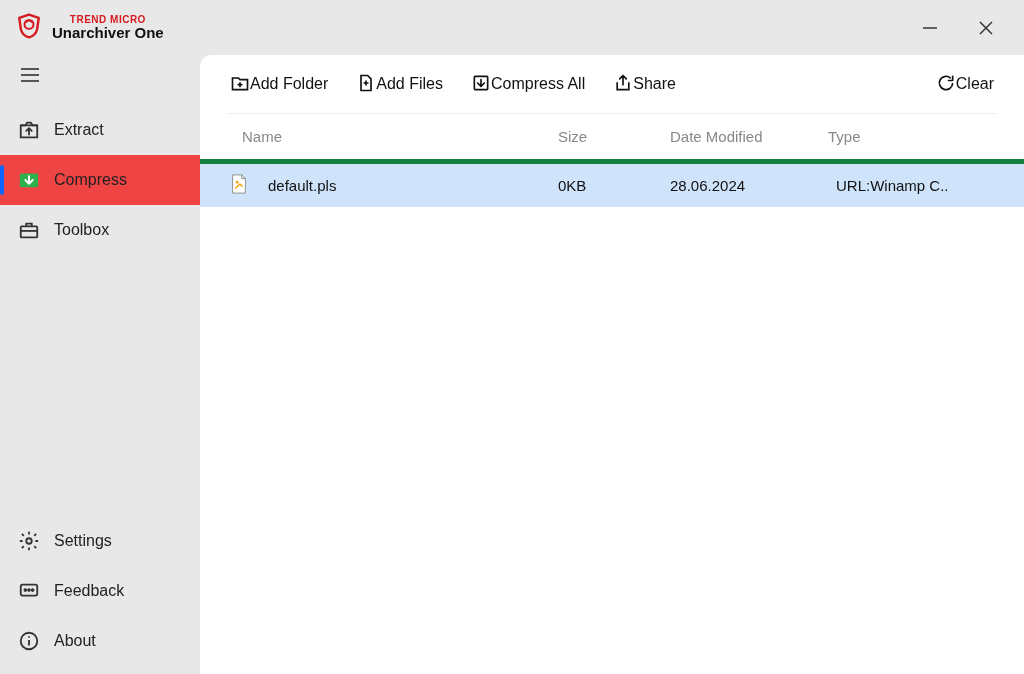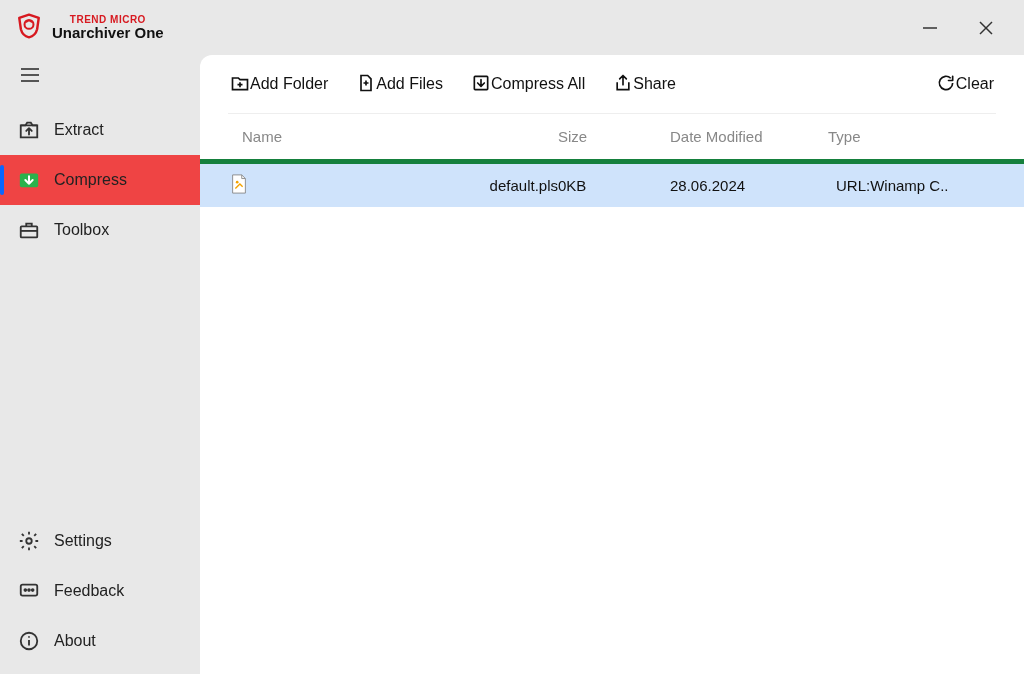--- a/index.html
+++ b/index.html
@@ -43,21 +43,21 @@
   
   .table-header { display: flex; padding: 14px 30px 14px 30px; color: #888; font-size: 15px; border-bottom: 5px solid #15803d; }
   .col-name { flex: 0 0 328px; padding-left: 12px; }
   .col-size { flex: 0 0 112px; }
   .col-date { flex: 0 0 158px; }
   .col-type { flex: 1; }
 
   .table-body { flex: 1; overflow: auto; }
   .row { display: flex; align-items: center; padding: 10px 30px; font-size: 15px; color: #111; cursor: pointer; }
   .row.selected { background: #cfe3fb; }
-  .cell-name { flex: 0 0 328px; display: flex; align-items: center; gap: 20px; justify-content: space-between; }
+  .cell-name { flex: 0 0 328px; display: flex; align-items: center; gap: 20px; }
   .file-icon { width: 18px; height: 20px; }
   .cell-size { flex: 0 0 112px; }
   .cell-date { flex: 0 0 158px; }
   .cell-type { flex: 1; white-space: nowrap; overflow: hidden; text-overflow: ellipsis; margin-left: 8px; }
 
 </style>
 </head>
 <body>
 
 <div class="window">

